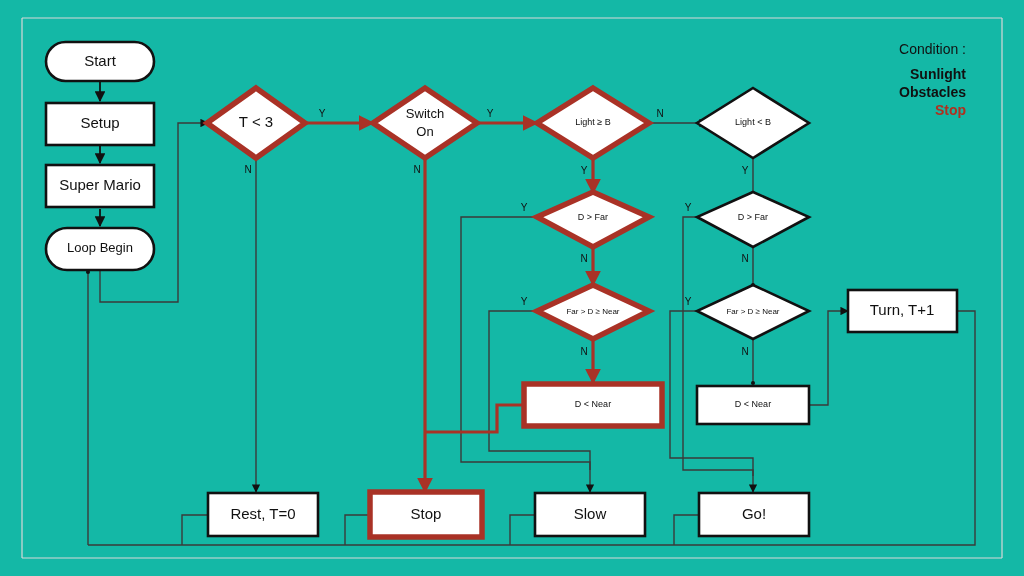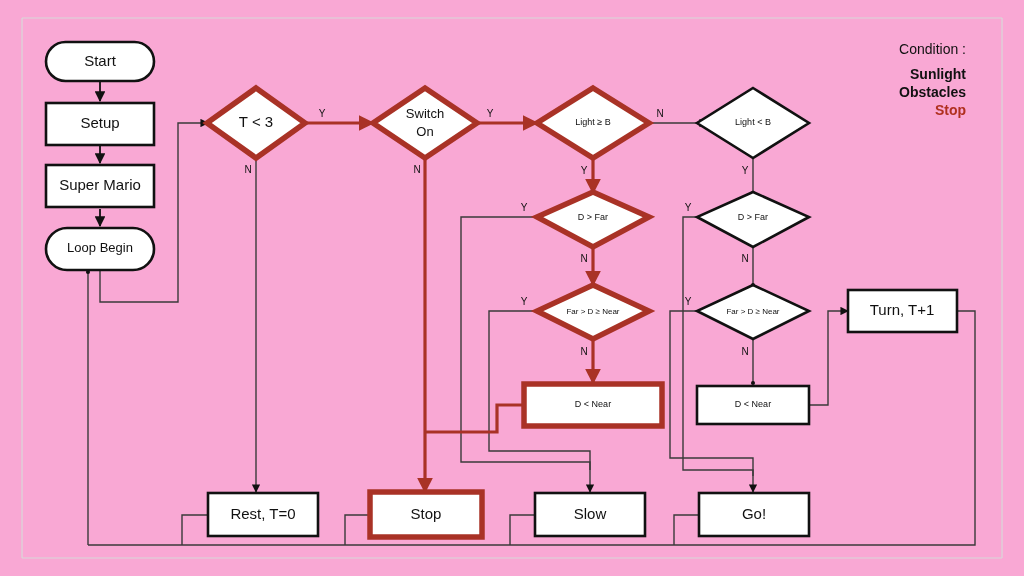--- a/index.html
+++ b/index.html
@@ -8,21 +8,21 @@
     padding: 0;
     background: #ffffff;
   }
   body {
     font-family: "Liberation Sans", sans-serif;
   }
   #canvas {
     position: relative;
     width: 1024px;
     height: 576px;
-    background: #f9a8d4;
+    background: #14b8a6;
     overflow: hidden;
   }
   #diagram-svg {
     position: absolute;
     left: 0;
     top: 0;
     width: 1024px;
     height: 576px;
   }
   .node-label {

